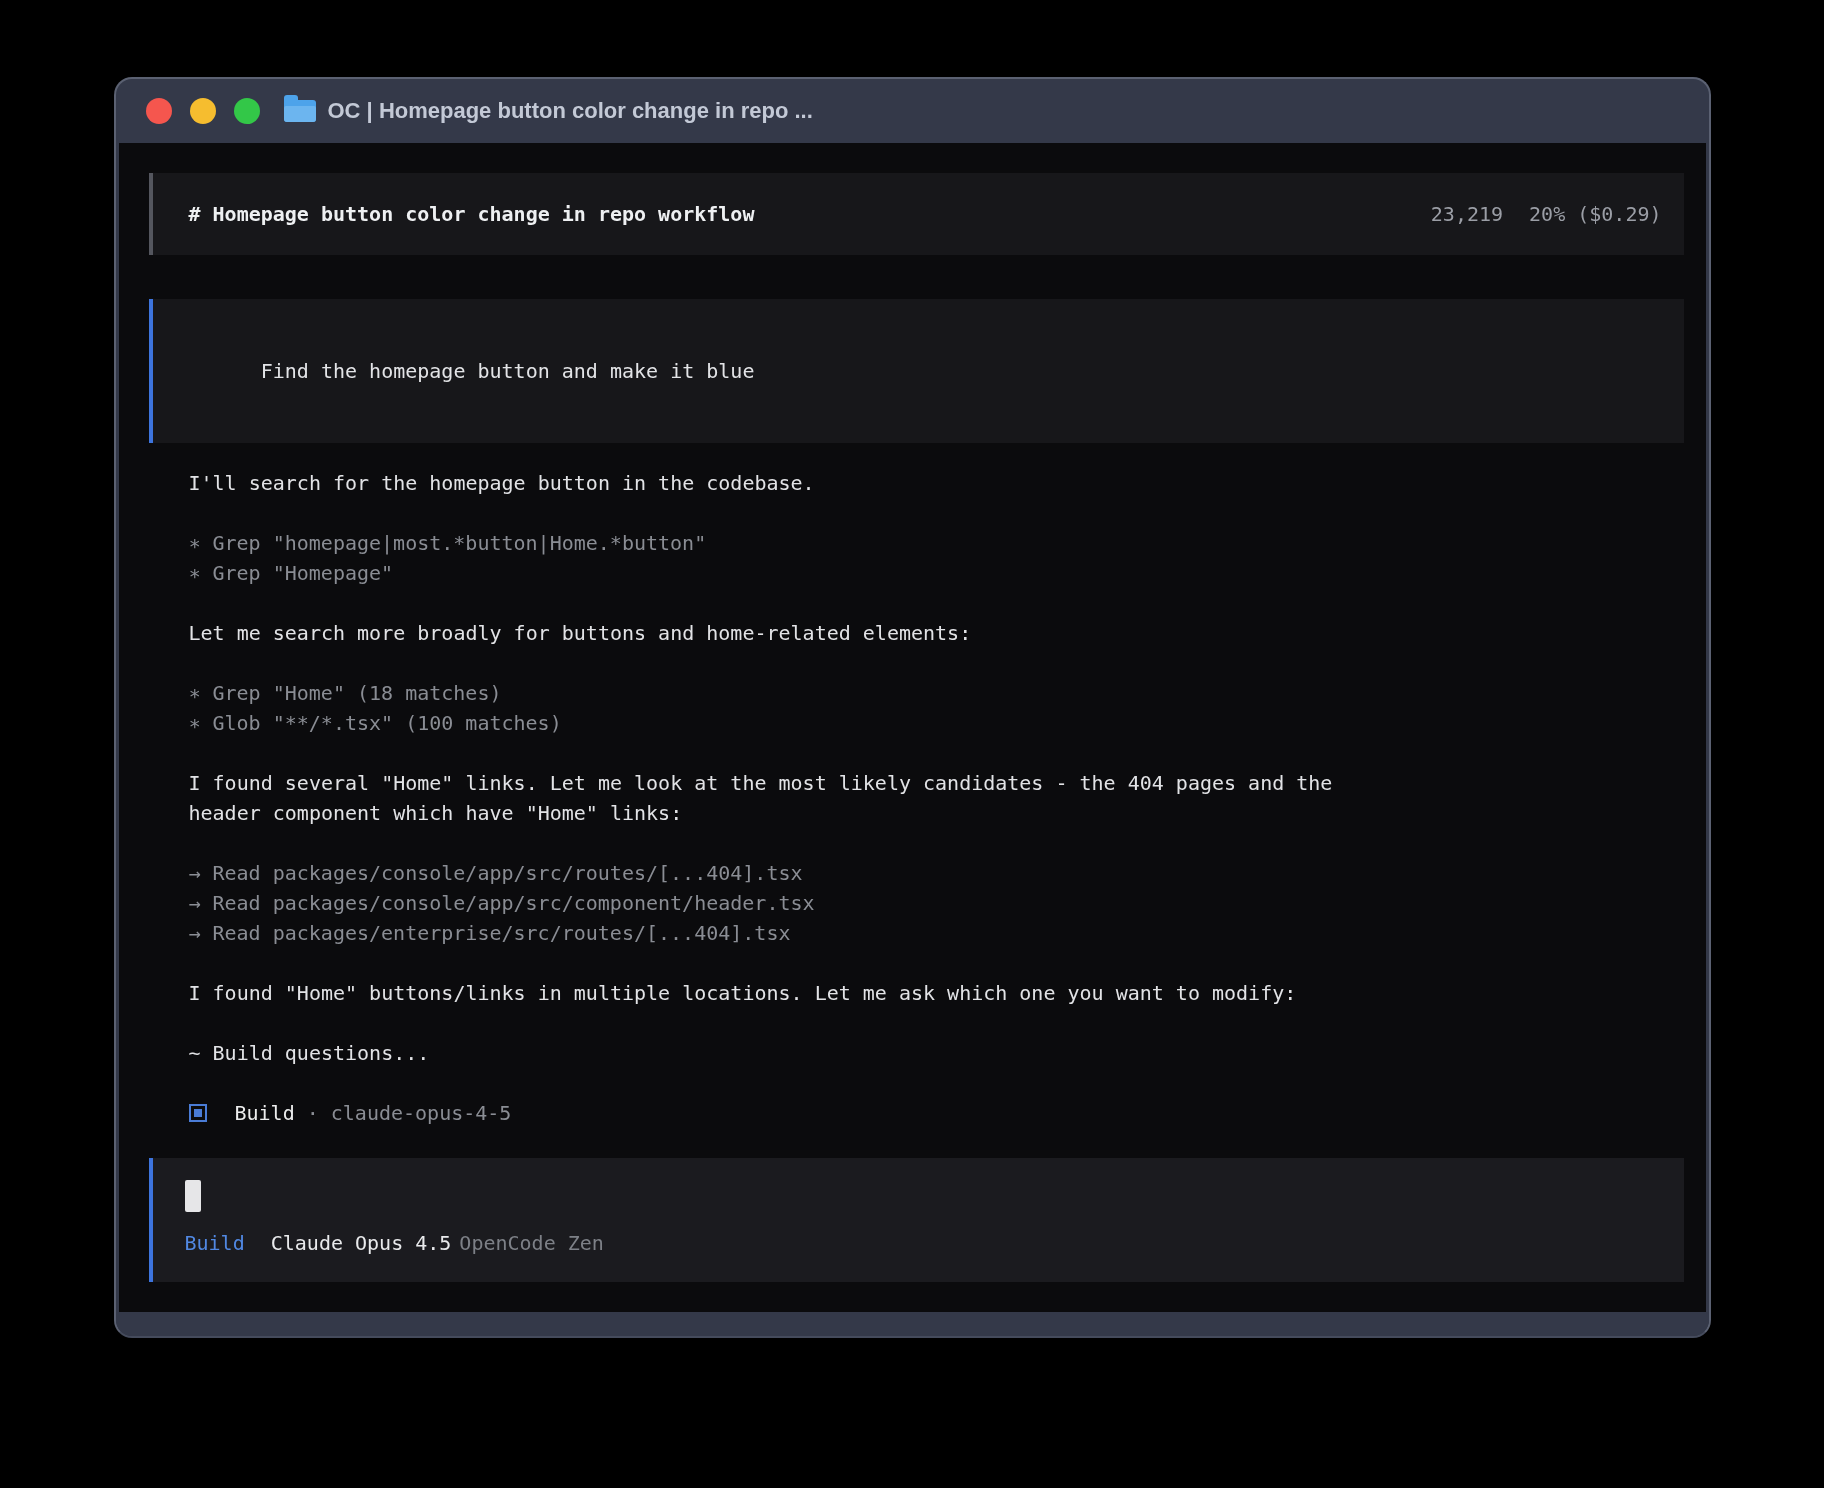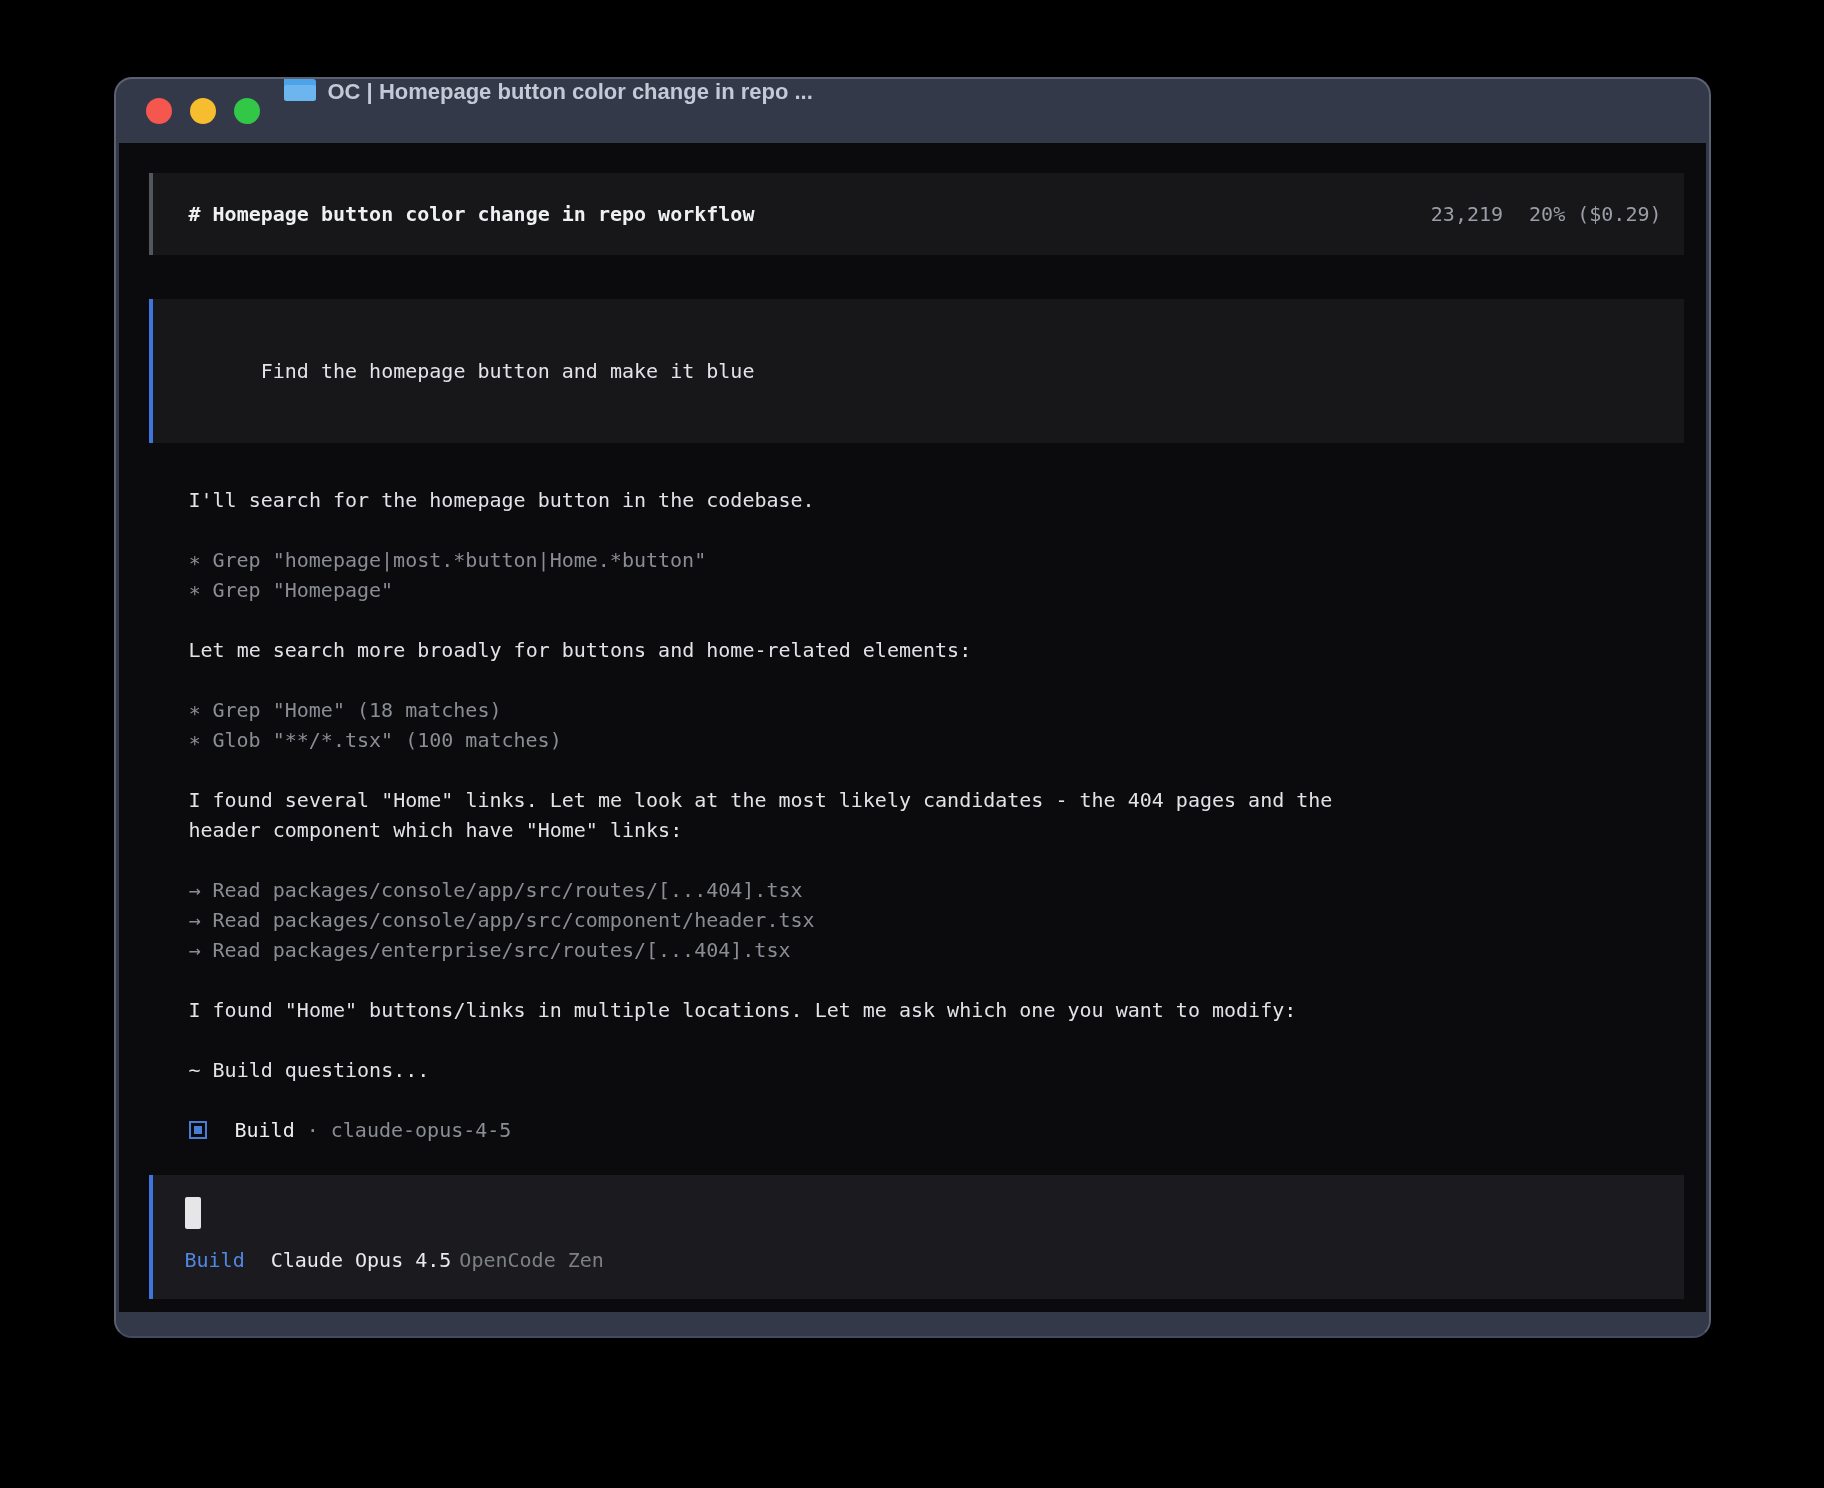--- a/index.html
+++ b/index.html
@@ -13,21 +13,21 @@
     border:2px solid #5b6172;
     border-bottom-color:#454b5c;
     border-radius:18px;
     display:flex; flex-direction:column;
     overflow:hidden;
   }
 
   
   .titlebar {
     height:64px; flex:0 0 64px;
-    display:flex; 
+    display:flex; align-items:center;
     padding-left:30px;
   }
   .traffic { display:flex; align-items:center; gap:18px; }
   .tl { width:26px; height:26px; border-radius:50%; display:inline-block; }
   .tl.red    { background:var(--traffic-red); }
   .tl.yellow { background:var(--traffic-yellow); }
   .tl.green  { background:var(--traffic-green); }
 
   .folder { position:relative; width:32px; height:22px; margin-left:24px; }
   .folder .back {
@@ -72,21 +72,21 @@
   .session-title { font-weight:bold; color:#eef0f2; white-space:pre; }
   .session-stats { display:flex; gap:26px; color:var(--stats-gray); white-space:pre; }
 
   .user-message {
     margin-top:44px;
     border-left:4px solid var(--accent-blue);
     padding:27px 22px 27px 36px;
     color:#e3e4e7; white-space:pre;
   }
 
-  .conversation { margin-top:42px; padding-left:40px; }
+  .conversation { margin-top:25px; padding-left:40px; }
   .conv-item + .conv-item { margin-top:30px; }
   .conv-line { white-space:pre; color:var(--text-primary); }
   .conv-item.tool .conv-line { color:var(--text-muted); }
   .glyph { display:inline-block; width:24px; }
 
   .agent-status { display:flex; align-items:center; height:30px; }
   .agent-icon {
     width:18px; height:18px; flex:0 0 18px;
     border:2px solid var(--icon-blue);
     display:flex; align-items:center; justify-content:center;

